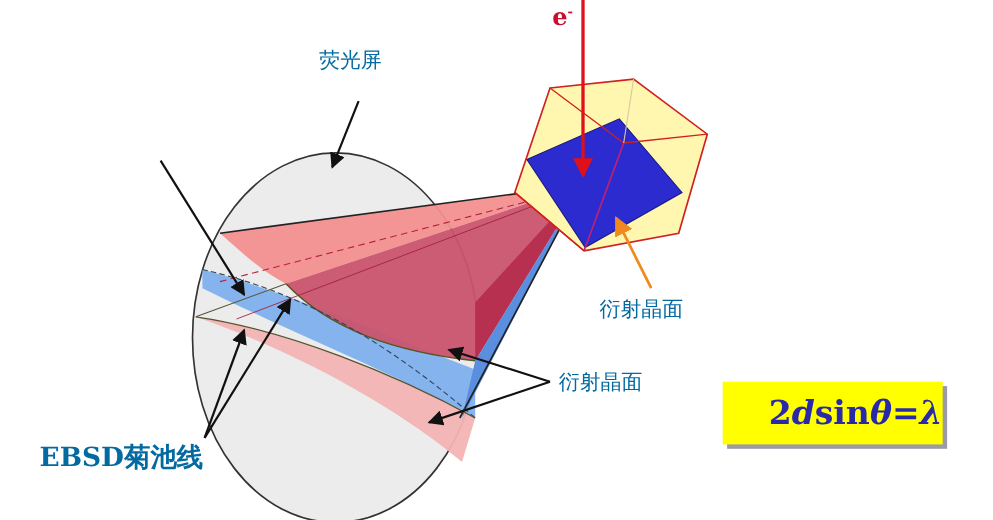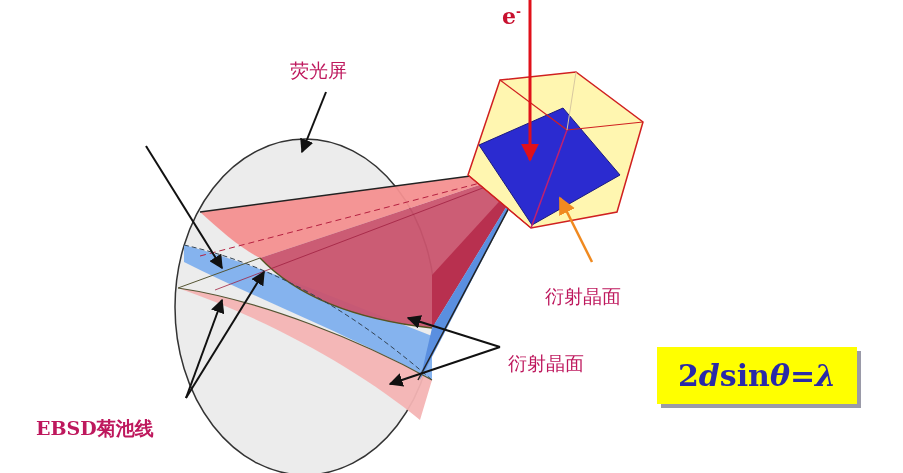--- a/index.html
+++ b/index.html
@@ -1,22 +1,22 @@
 <!DOCTYPE html>
 <html><head>
 <meta charset="utf-8">
 <style>
   html, body { margin:0; padding:0; background:#ffffff; }
   #stage { position:relative; width:903px; height:473px; overflow:hidden; background:#fff; font-family:"DejaVu Sans", sans-serif; }
   svg { position:absolute; left:0; top:0; }
-  .lbl { position:absolute; color:#be185d; font-size:19px; white-space:nowrap;margin-top:16px; }
-  .lbl-bold { font-family:"DejaVu Serif", serif; font-weight:bold; font-size:19px; }
+  .lbl { position:absolute; color:#0369a1; font-size:19px; white-space:nowrap; }
+  .lbl-bold { font-family:"DejaVu Serif", serif; font-weight:bold; font-size:24px; }
   .electron { position:absolute; left:502px; top:3px; color:#c8102e; font-family:"DejaVu Serif", serif; font-weight:bold; font-size:22px; }
   .electron sup { font-size:12px; }
-  .formula-box { position:absolute; left:657px; top:347px; width:200px; height:57px; background:#ffff00; box-shadow:4px 4px 0 #9a9aa8; display:flex; align-items:center; justify-content:center; }
+  .formula-box { position:absolute; left:657px; top:347px; width:200px; height:57px; background:#ffff00; box-shadow:4px 4px 0 #9a9aa8; display:flex; align-items:center; justify-content:flex-end; }
   .formula { font-family:"DejaVu Serif", serif; font-weight:bold; font-size:30px; color:#2a2aa8; letter-spacing:0px; }
   .formula i { font-style:italic; }
 </style>
 </head>
 <body>
 
 <div id="stage">
   <svg width="903" height="473" viewBox="0 0 903 473">
     <defs>
       <marker id="arr" viewBox="0 0 10 10" refX="9" refY="5" markerWidth="7" markerHeight="7" orient="auto-start-reverse">

